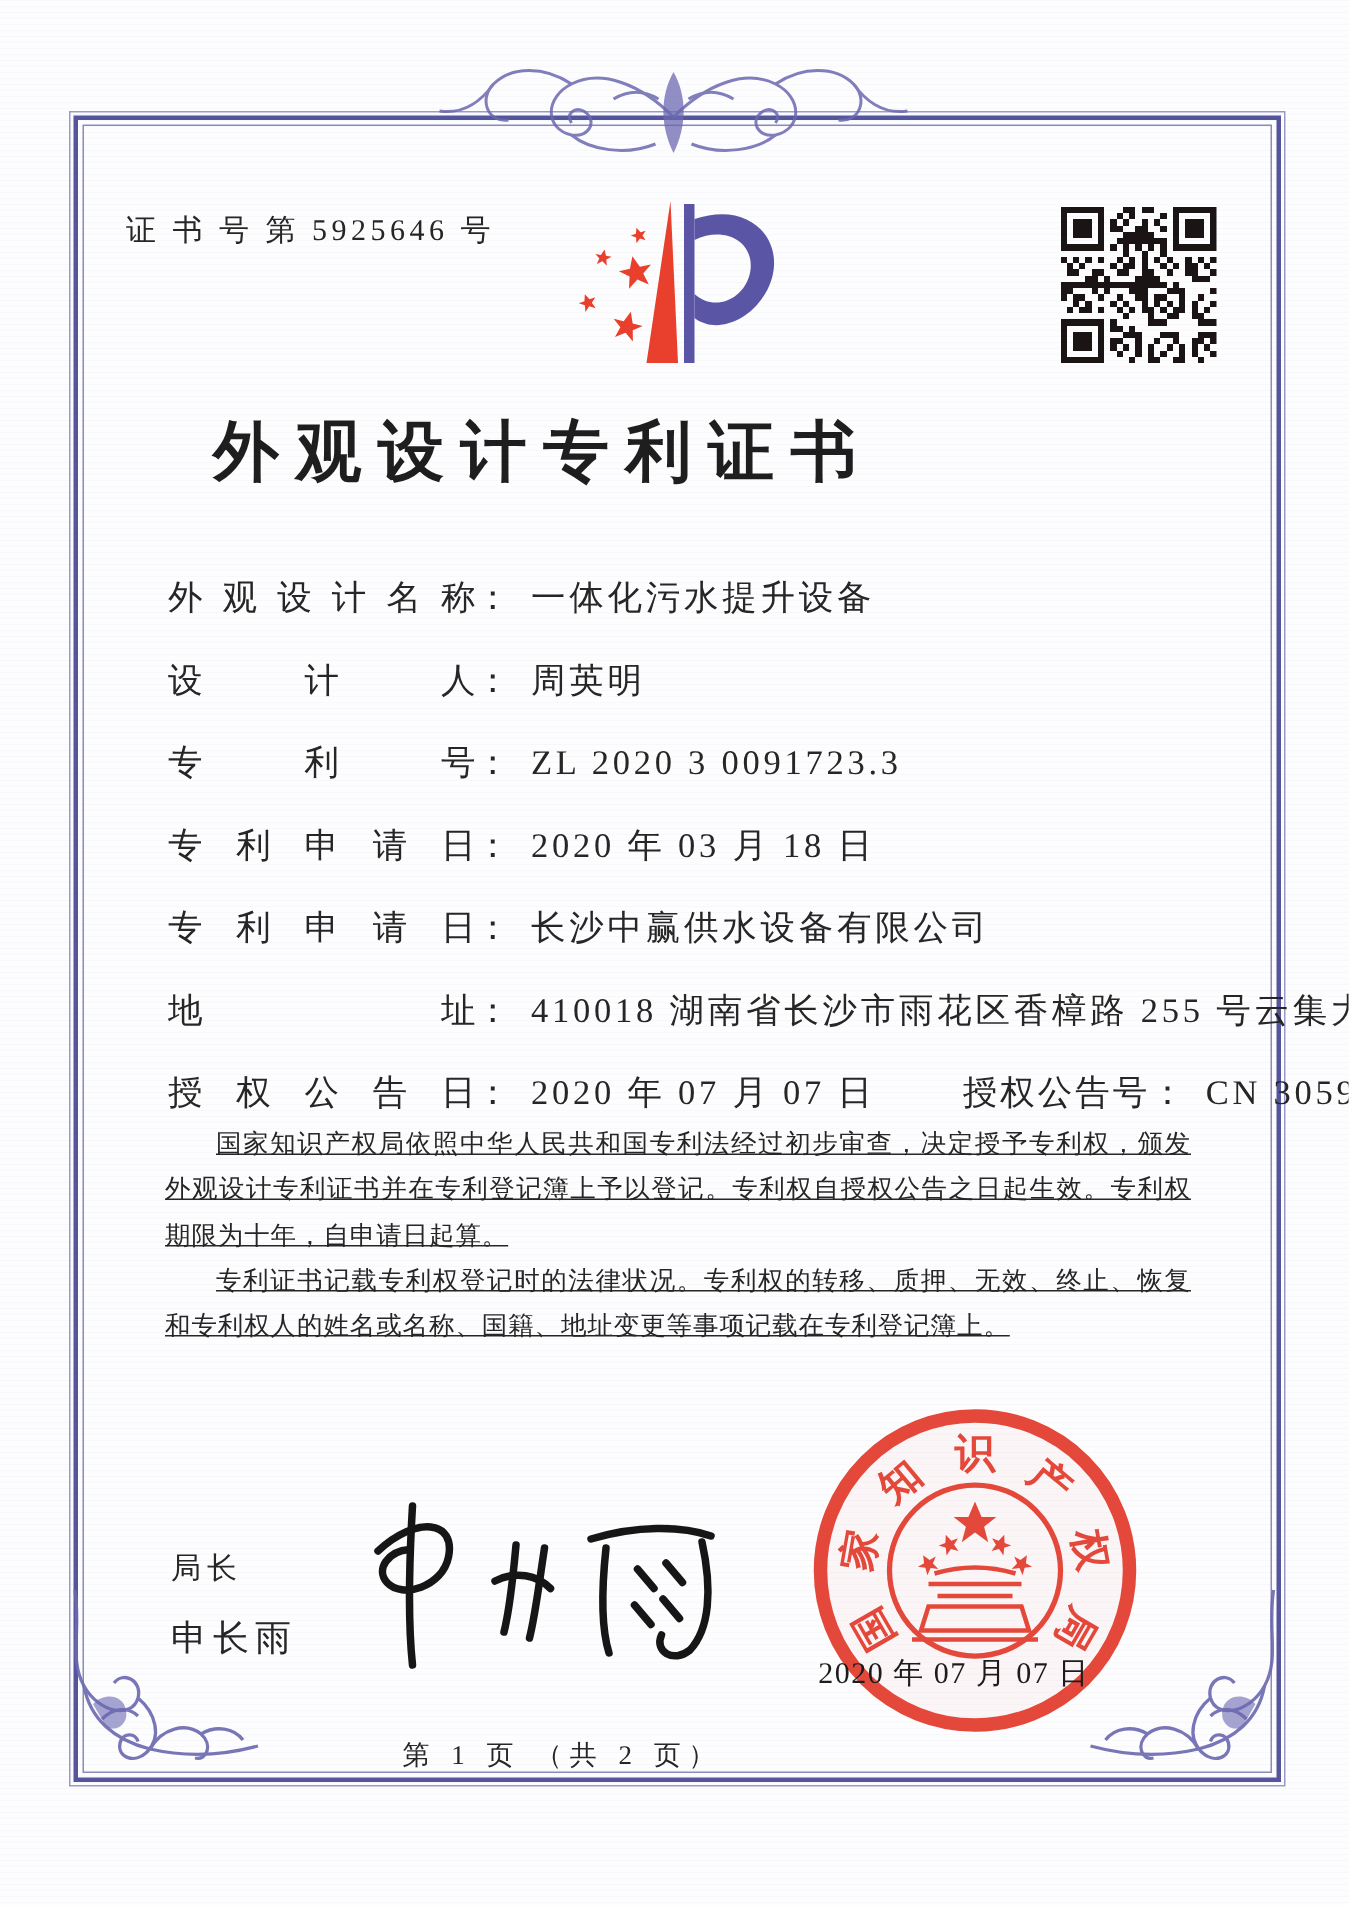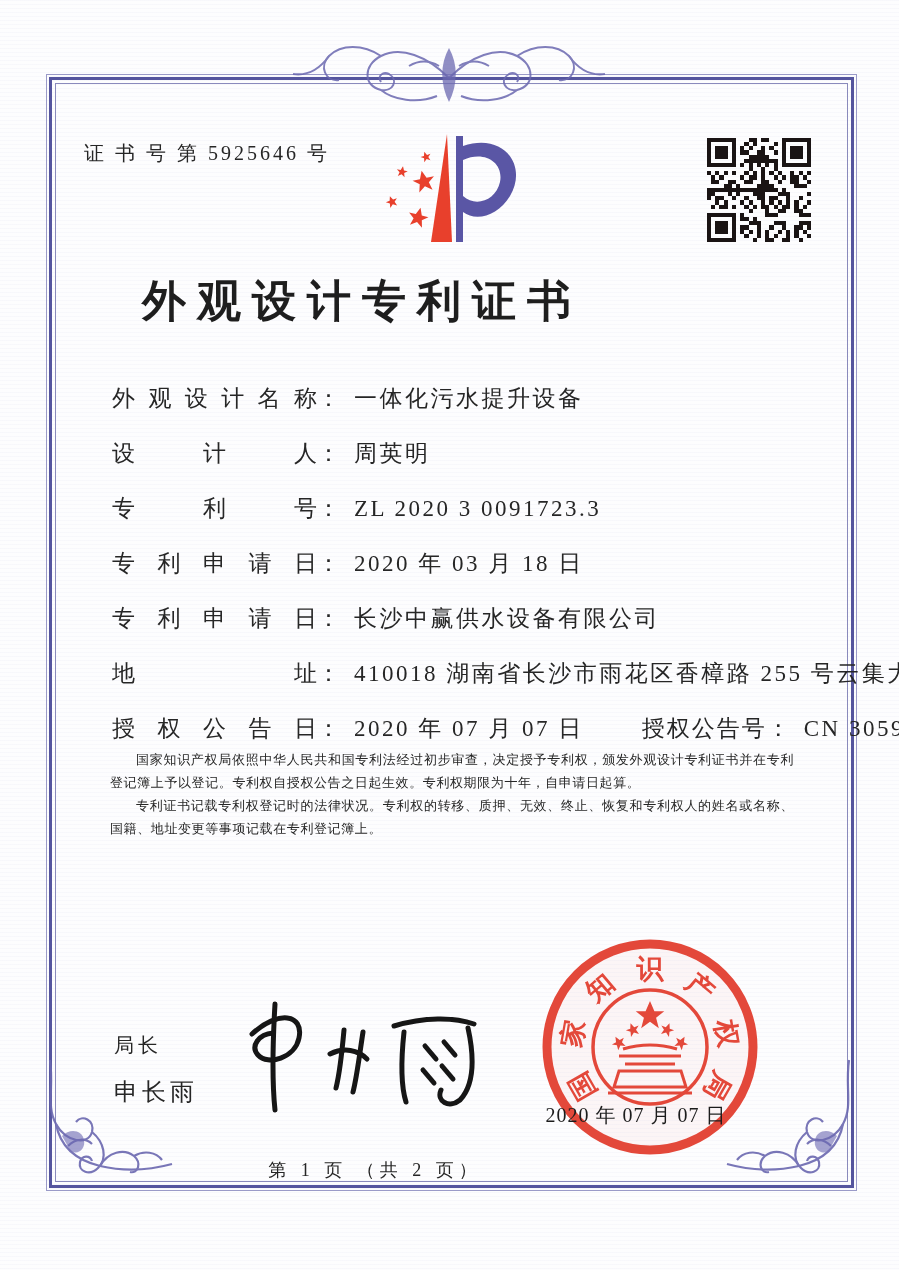--- a/index.html
+++ b/index.html
@@ -38,21 +38,21 @@
   .fields { position: absolute; left: 112px; top: 383px; width: 700px; }
   .frow { height: 28px; margin-bottom: 27px; white-space: nowrap; font-size: 23px; }
   .flabel { display: inline-block; width: 205px; text-align: justify; text-align-last: justify; vertical-align: top; }
   .fcolon { display: inline-block; margin-right: 14px; }
   .fvalue { letter-spacing: 2.5px; }
   .grant2 { margin-left: 58px; }
   .grant2 .flabel2 { letter-spacing: 2px; }
 
   
   .body-text { position: absolute; left: 110px; top: 748px; width: 684px;
-               font-size: 13px; line-height: 1.78; text-align: justify; letter-spacing: 0.6px; }
+               font-size: 17px; line-height: 1.78; text-align: justify; letter-spacing: 0.6px; text-decoration: underline; }
   .body-text p { text-indent: 2em; }
 
   
   .officer-title { position: absolute; left: 114px; top: 1032px; font-size: 20px; letter-spacing: 4px; }
   .officer-name  { position: absolute; left: 114px; top: 1076px; font-size: 24px; letter-spacing: 4px; }
   .signature { position: absolute; left: 228px; top: 998px; z-index: 4; }
   .seal { position: absolute; left: 533px; top: 930px; z-index: 5; opacity: 0.93; }
   .seal-date { position: absolute; left: 520px; top: 1102px; width: 232px; text-align: center;
                font-size: 20px; letter-spacing: 1px; z-index: 6; color: #1c1c1c; }
 

